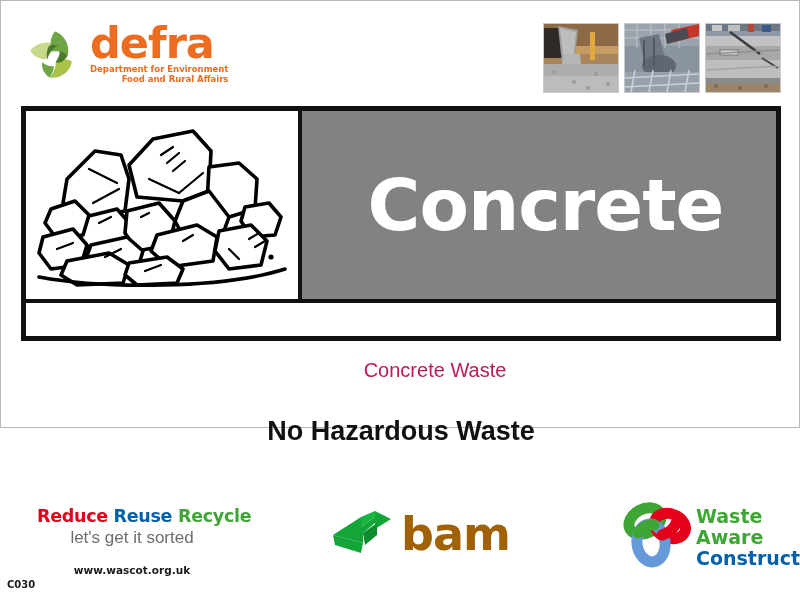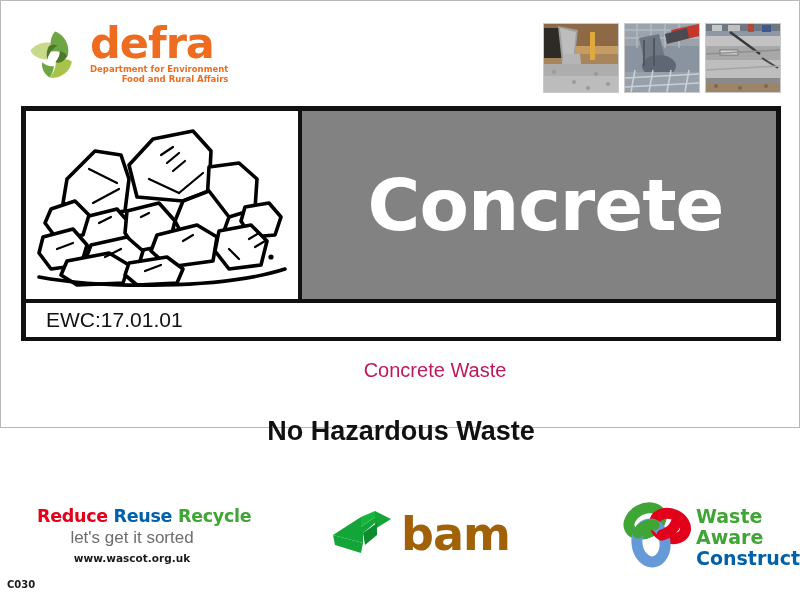--- a/index.html
+++ b/index.html
@@ -116,21 +116,21 @@
     white-space:nowrap;
   }
   .rrr-reduce{color:#E2001A;}
   .rrr-reuse{color:#0060A9;}
   .rrr-recycle{color:#3FA535;}
   .rrr-line2{
     font-size:17px;color:#6d6d6d;margin-top:2px;
     font-family:"Liberation Sans", sans-serif;
   }
   .rrr-line3{
-    font-size:10.5px;font-weight:bold;color:#1a1a1a;margin-top:4px;
+    font-size:10.5px;font-weight:bold;color:#1a1a1a;margin-top:16px;
     font-family:"DejaVu Sans", sans-serif;
   }
   .bam{
     position:absolute;left:318px;top:18px;
     display:flex;align-items:center;
   }
   .bam-word{
     font-size:46px;line-height:46px;font-weight:bold;color:#a16207;
     margin-left:8px;letter-spacing:-1px;
     font-family:"DejaVu Sans", sans-serif;
@@ -303,23 +303,20 @@
           <circle cx="238" cy="140" r="2.6" fill="#000"></circle>
           <path d="M6 160 C70 172 190 172 252 152" stroke="#000" stroke-width="3.6" fill="none" stroke-linecap="round"></path>
         </svg>
       </div>
 
       <div class="title-cell">
         <span class="title-text">Concrete</span>
       </div>
     </div>
 
-    <div class="ewc-bar">
-      <span class="ewc-text">EWC:17.01.01</span>
-    </div>
   </div>
 
   <div class="caption1">Concrete Waste</div>
   <div class="caption2">No Hazardous Waste</div>
 
   <div class="footer">
 
     <div class="rrr">
       <div class="rrr-line1">
         <span class="rrr-reduce">Reduce</span>

